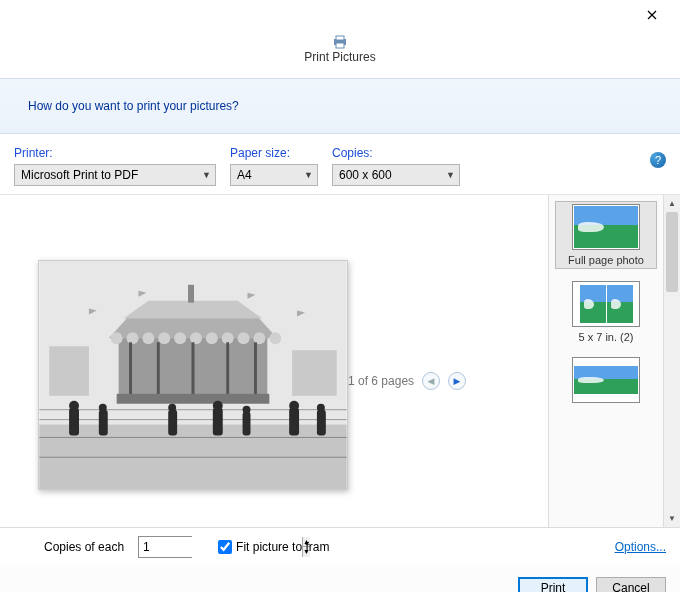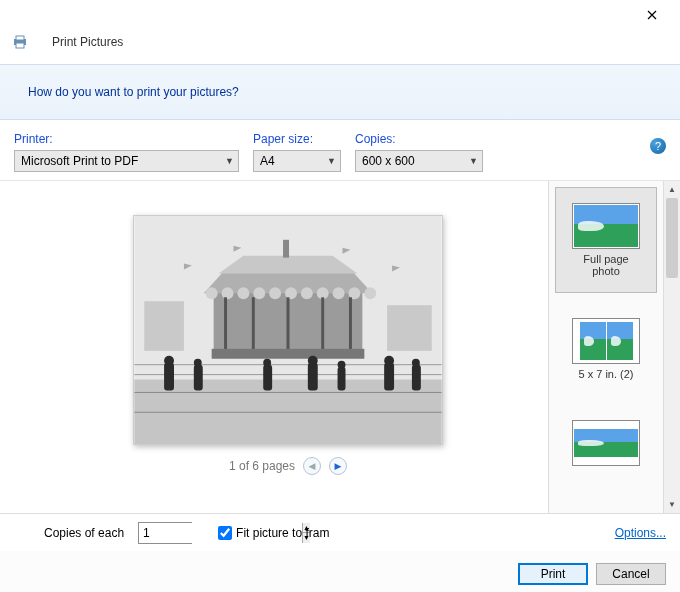--- a/index.html
+++ b/index.html
@@ -25,21 +25,22 @@
       display: flex;
       align-items: center;
       justify-content: center;
       font-size: 12px;
       cursor: pointer;
     }
     .header {
       display: flex;
       align-items: center;
       padding: 4px 12px 14px 12px;
-      gap: 24px;
+      gap: 0;
+      flex-direction: column;
     }
     .header-icon {
       width: 16px;
       height: 16px;
     }
     .header-title { font-size: 12px; color: #333; }
     .question-bar {
       background: linear-gradient(#f0f6fc, #eaf2fb);
       border-top: 1px solid #d0def0;
       border-bottom: 1px solid #d0def0;
@@ -64,21 +65,21 @@
       align-items: center;
       justify-content: space-between;
       padding: 0 4px 0 6px;
       font-size: 12px;
       cursor: pointer;
     }
     .wselect .chev {
       font-size: 9px;
       color: #444;
     }
-    .printer-sel { width: 225px; }
+    .printer-sel { width: 202px; }
     .paper-sel { width: 88px; }
     .quality-sel { width: 128px; }
     .help-icon {
       position: absolute;
       right: 14px;
       top: 18px;
       width: 16px; height: 16px;
       border-radius: 50%;
       background: radial-gradient(circle at 30% 30%, #4aa3df, #1564a6);
       color: white;
@@ -86,21 +87,21 @@
       display: flex; align-items:center; justify-content:center;
       cursor: pointer;
     }
     .main-area {
       display: flex;
       height: 332px;
     }
     .preview-pane {
       flex: 1;
       display: flex;
-      flex-direction: column;
+      flex-direction: row;
       align-items: center;
       padding: 34px 10px 6px 10px;
       margin-left: 28px;
     }
     .preview-frame {
       width: 310px;
       height: 230px;
       border: 1px solid #ccc;
       background: #fff;
       box-shadow: 1px 2px 6px rgba(0,0,0,0.25);
@@ -141,21 +142,21 @@
       width: 17px;
       background: #f0f0f0;
       border-left: 1px solid #ddd;
     }
     .sb-arrow { height: 17px; display:flex;align-items:center;justify-content:center; font-size:8px;color:#555;cursor:pointer;}
     .sb-thumb { position:absolute; top:17px; left:2px; right:2px; height:80px; background:#cdcdcd; border-radius:2px; }
     .layout-list { padding-right: 17px; }
     .layout-item {
       text-align: center;
       margin-bottom: 10px;
-      padding: 15px;
+      padding: 2px;
       cursor: pointer;
     }
     .layout-item.selected {
       background: #e6e6e6;
       border: 1px solid #bbb;
     }
     .layout-thumb {
       width: 68px;
       height: 46px;
       margin: 0 auto 4px auto;

